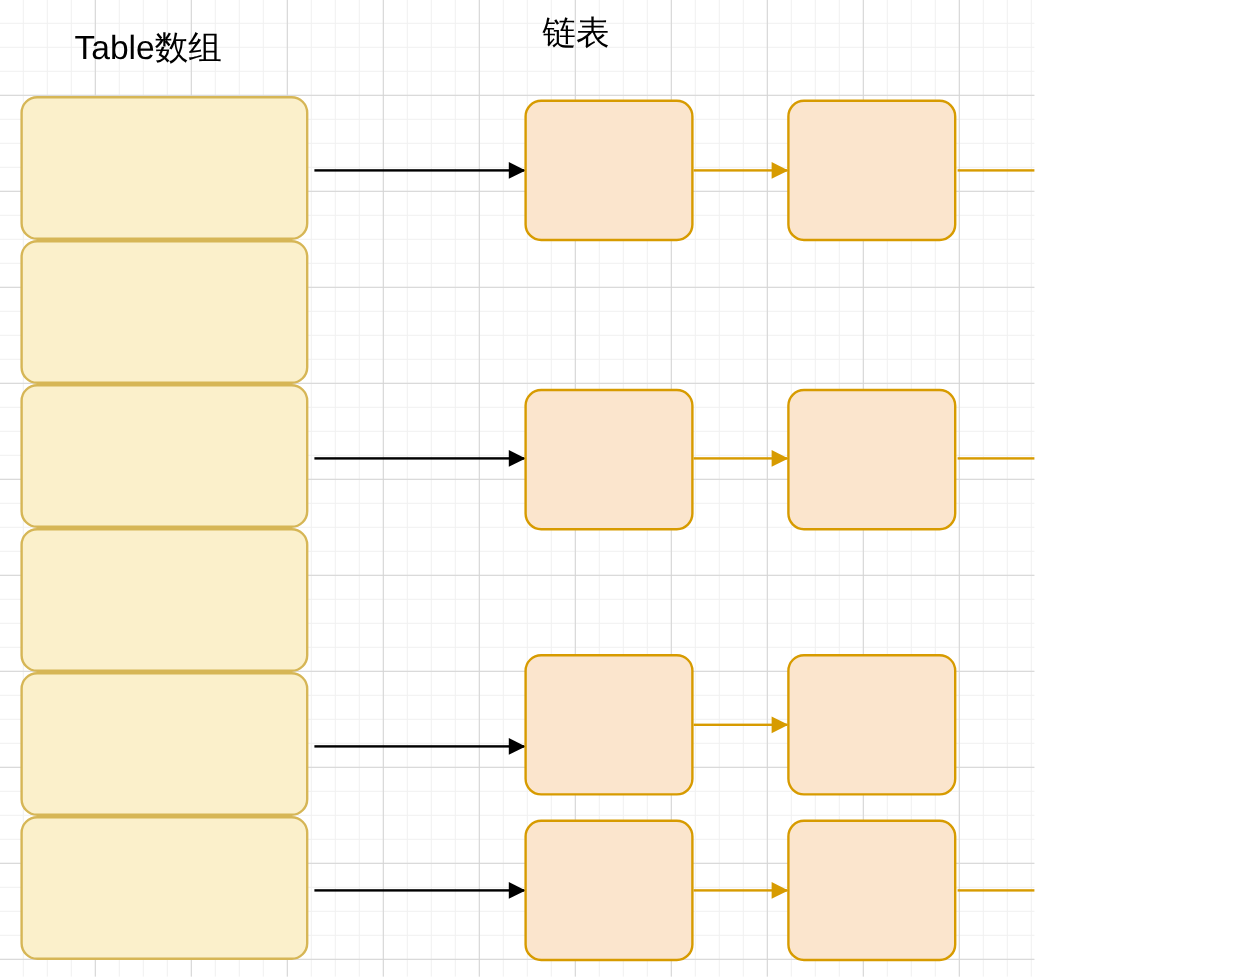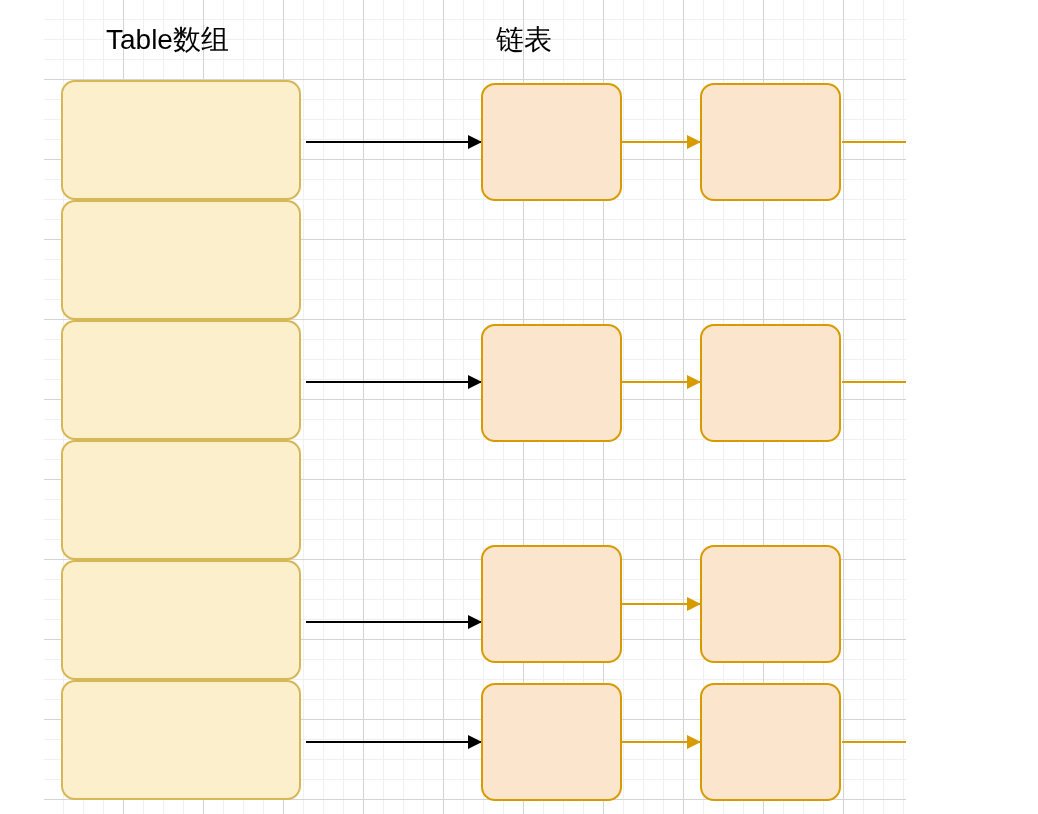--- a/index.html
+++ b/index.html
@@ -14,32 +14,31 @@
     overflow: hidden;
     background-color: #ffffff;
     background-image:
       linear-gradient(to right, #d4d4d4 1px, transparent 1px),
       linear-gradient(to bottom, #d4d4d4 1px, transparent 1px),
       linear-gradient(to right, #f0f0f0 1px, transparent 1px),
       linear-gradient(to bottom, #f0f0f0 1px, transparent 1px);
     background-size: 80px 80px, 80px 80px, 20px 20px, 20px 20px;
     background-position: -1px -1px, -1px -1px, -1px -1px, -1px -1px;
     font-family: "Liberation Sans", "DejaVu Sans", sans-serif;
-    margin-left: 44px;
   }
   .title {
     position: absolute;
     font-size: 28px;
     line-height: 1;
     color: #000000;
     white-space: nowrap;
     font-family: "Liberation Sans", "DejaVu Sans", sans-serif;
   }
   #title-table { left: 62px; top: 26px; }
-  #title-list  { left: 452px; top: 26px; }
+  #title-list  { left: 452px; top: 14px; }
 
   .table-cell {
     position: absolute;
     left: 17px;
     width: 240px;
     height: 120px;
     box-sizing: border-box;
     background: #FBF0CB;
     border: 2px solid #D6B656;
     border-radius: 14px;

